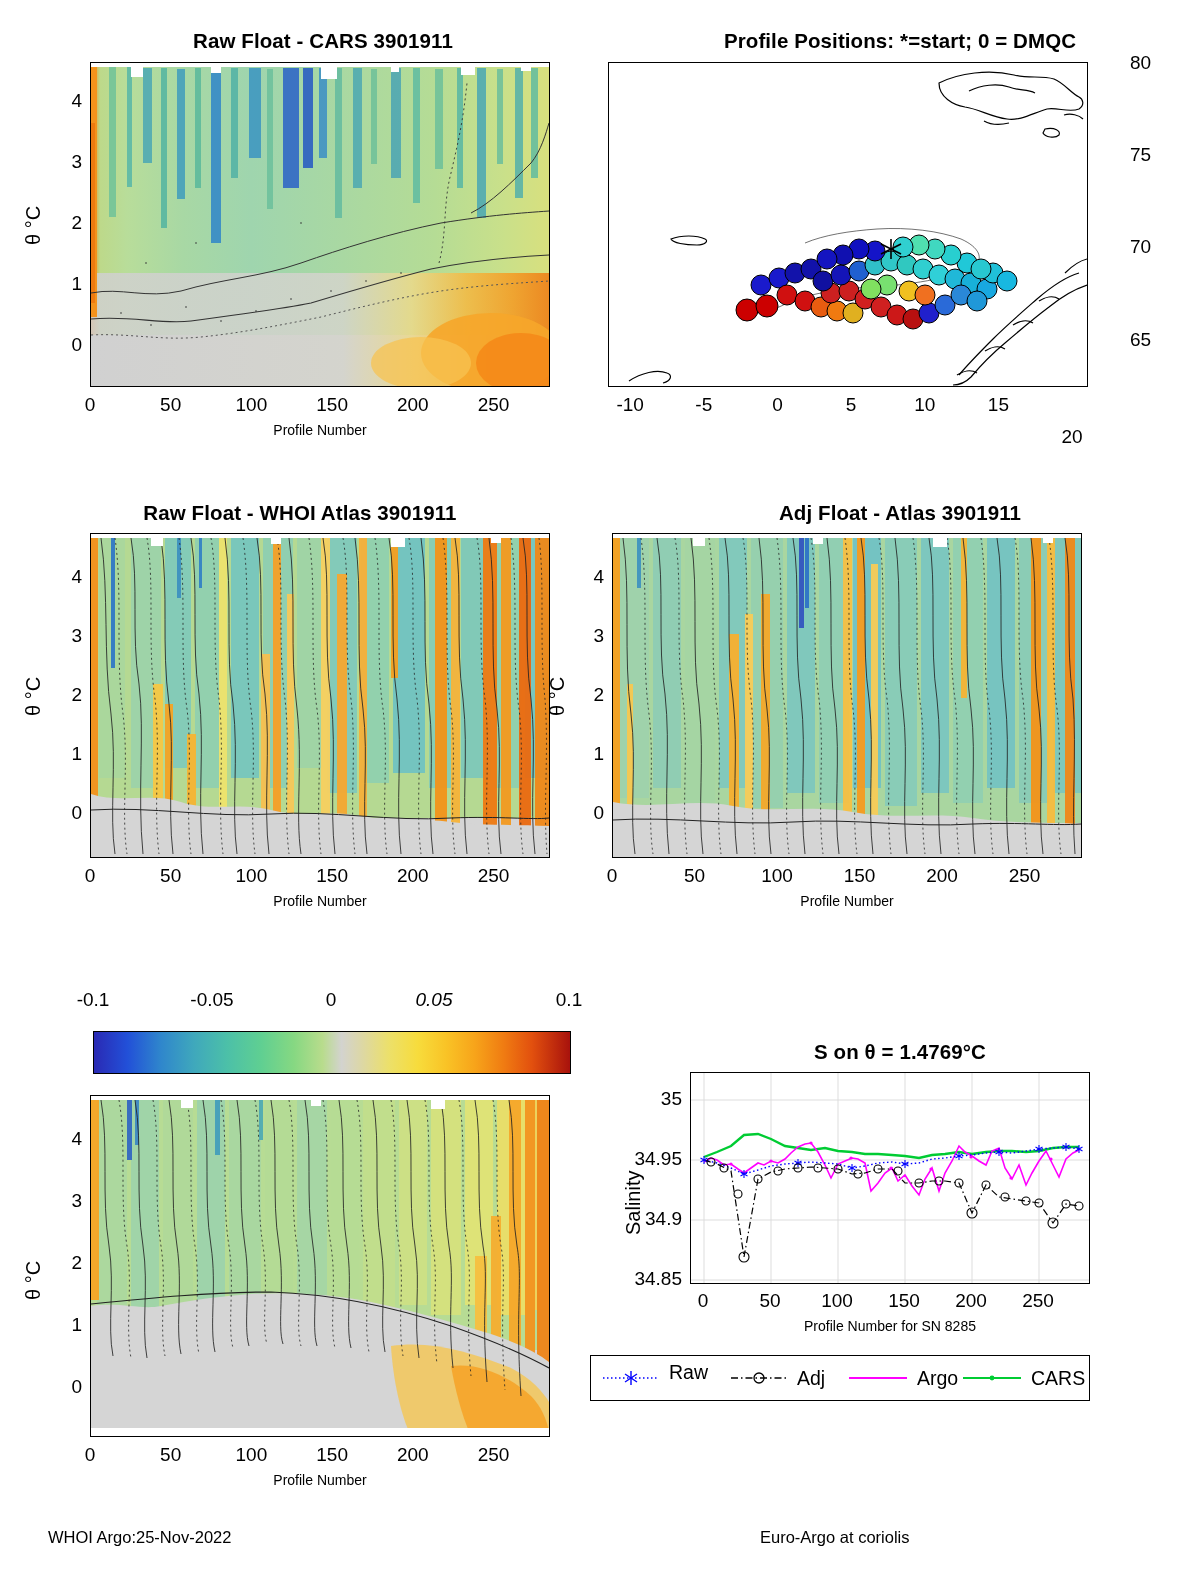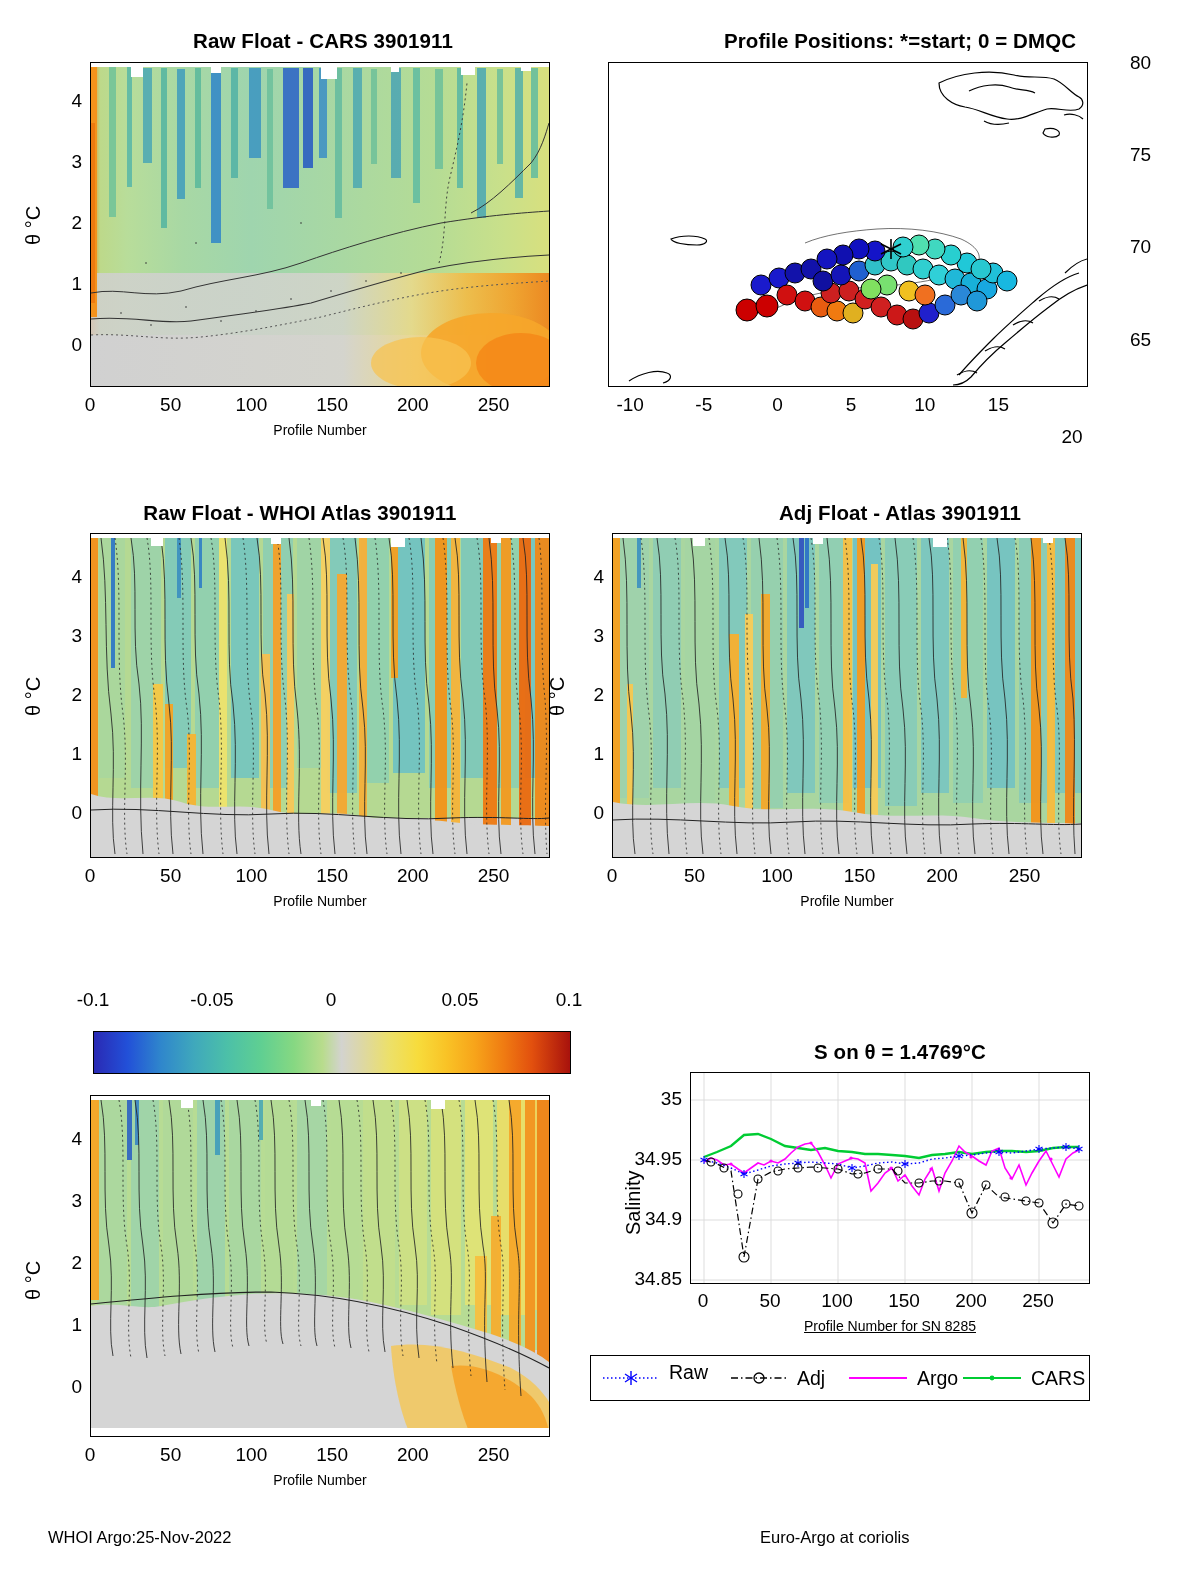--- a/index.html
+++ b/index.html
@@ -528,21 +528,21 @@
   </div>
   <div class="xlabel" style="left:12px; top:423px; width:470px;">Profile Number</div>
   <div class="ylabel" style="left:-54px; top:246px;">θ °C</div>
 </div>
 
 <div class="cbar-wrap" style="left:68px; top:945px; width:520px; height:75px;margin-top:44px;">
   <div style="position:absolute; left:0; top:0; width:503px; height:26px;">
     <span class="xtl" style="left:25px; top:0;">-0.1</span>
     <span class="xtl" style="left:144px; top:0;">-0.05</span>
     <span class="xtl" style="left:263px; top:0;">0</span>
-    <span class="xtl" style="left:392px; top:0;">0.05</span>
+    <span class="xtl" style="left:366px; top:0;font-style:italic;">0.05</span>
     <span class="xtl" style="left:501px; top:0;">0.1</span>
   </div>
   <div class="cbar" style="left:25px; top:42px; width:478px; height:43px;">
     <svg width="476" height="41" viewBox="0 0 476 41">
       <defs>
         <linearGradient id="cmap" x1="0" y1="0" x2="1" y2="0">
           <stop offset="0%" stop-color="#2a2ab4"></stop>
           <stop offset="7%" stop-color="#2250d8"></stop>
           <stop offset="14%" stop-color="#2f86cc"></stop>
           <stop offset="21%" stop-color="#3fa8bc"></stop>
@@ -794,21 +794,21 @@
     <span class="xtl" style="left:214px;">150</span>
     <span class="xtl" style="left:281px;">200</span>
     <span class="xtl" style="left:348px;">250</span>
   </div>
   <div class="yticklabels" style="left:10px; top:52px; width:72px;">
     <span class="ytl" style="right:0px; top:207px;">34.85</span>
     <span class="ytl" style="right:0px; top:147px;">34.9</span>
     <span class="ytl" style="right:0px; top:87px;">34.95</span>
     <span class="ytl" style="right:0px; top:27px;">35</span>
   </div>
-  <div class="xlabel" style="left:90px; top:298px; width:400px;text-decoration:underline;">Profile Number for SN 8285</div>
+  <div class="xlabel" style="left:90px; top:298px; width:400px;">Profile Number for SN 8285</div>
   <div class="ylabel" style="left:22px; top:215px;">Salinity</div>
 
   <div class="legendbox" style="left:-10px; top:335px; width:500px; height:46px;">
     <svg width="498" height="44" viewBox="0 0 498 44">
       <g stroke="#0000ff" stroke-width="1.4">
         <line x1="12" y1="22" x2="68" y2="22" stroke-dasharray="1.5,2.5"></line>
         <line x1="40" y1="15" x2="40" y2="29"></line>
         <line x1="34" y1="18" x2="46" y2="26"></line>
         <line x1="34" y1="26" x2="46" y2="18"></line>
       </g>

